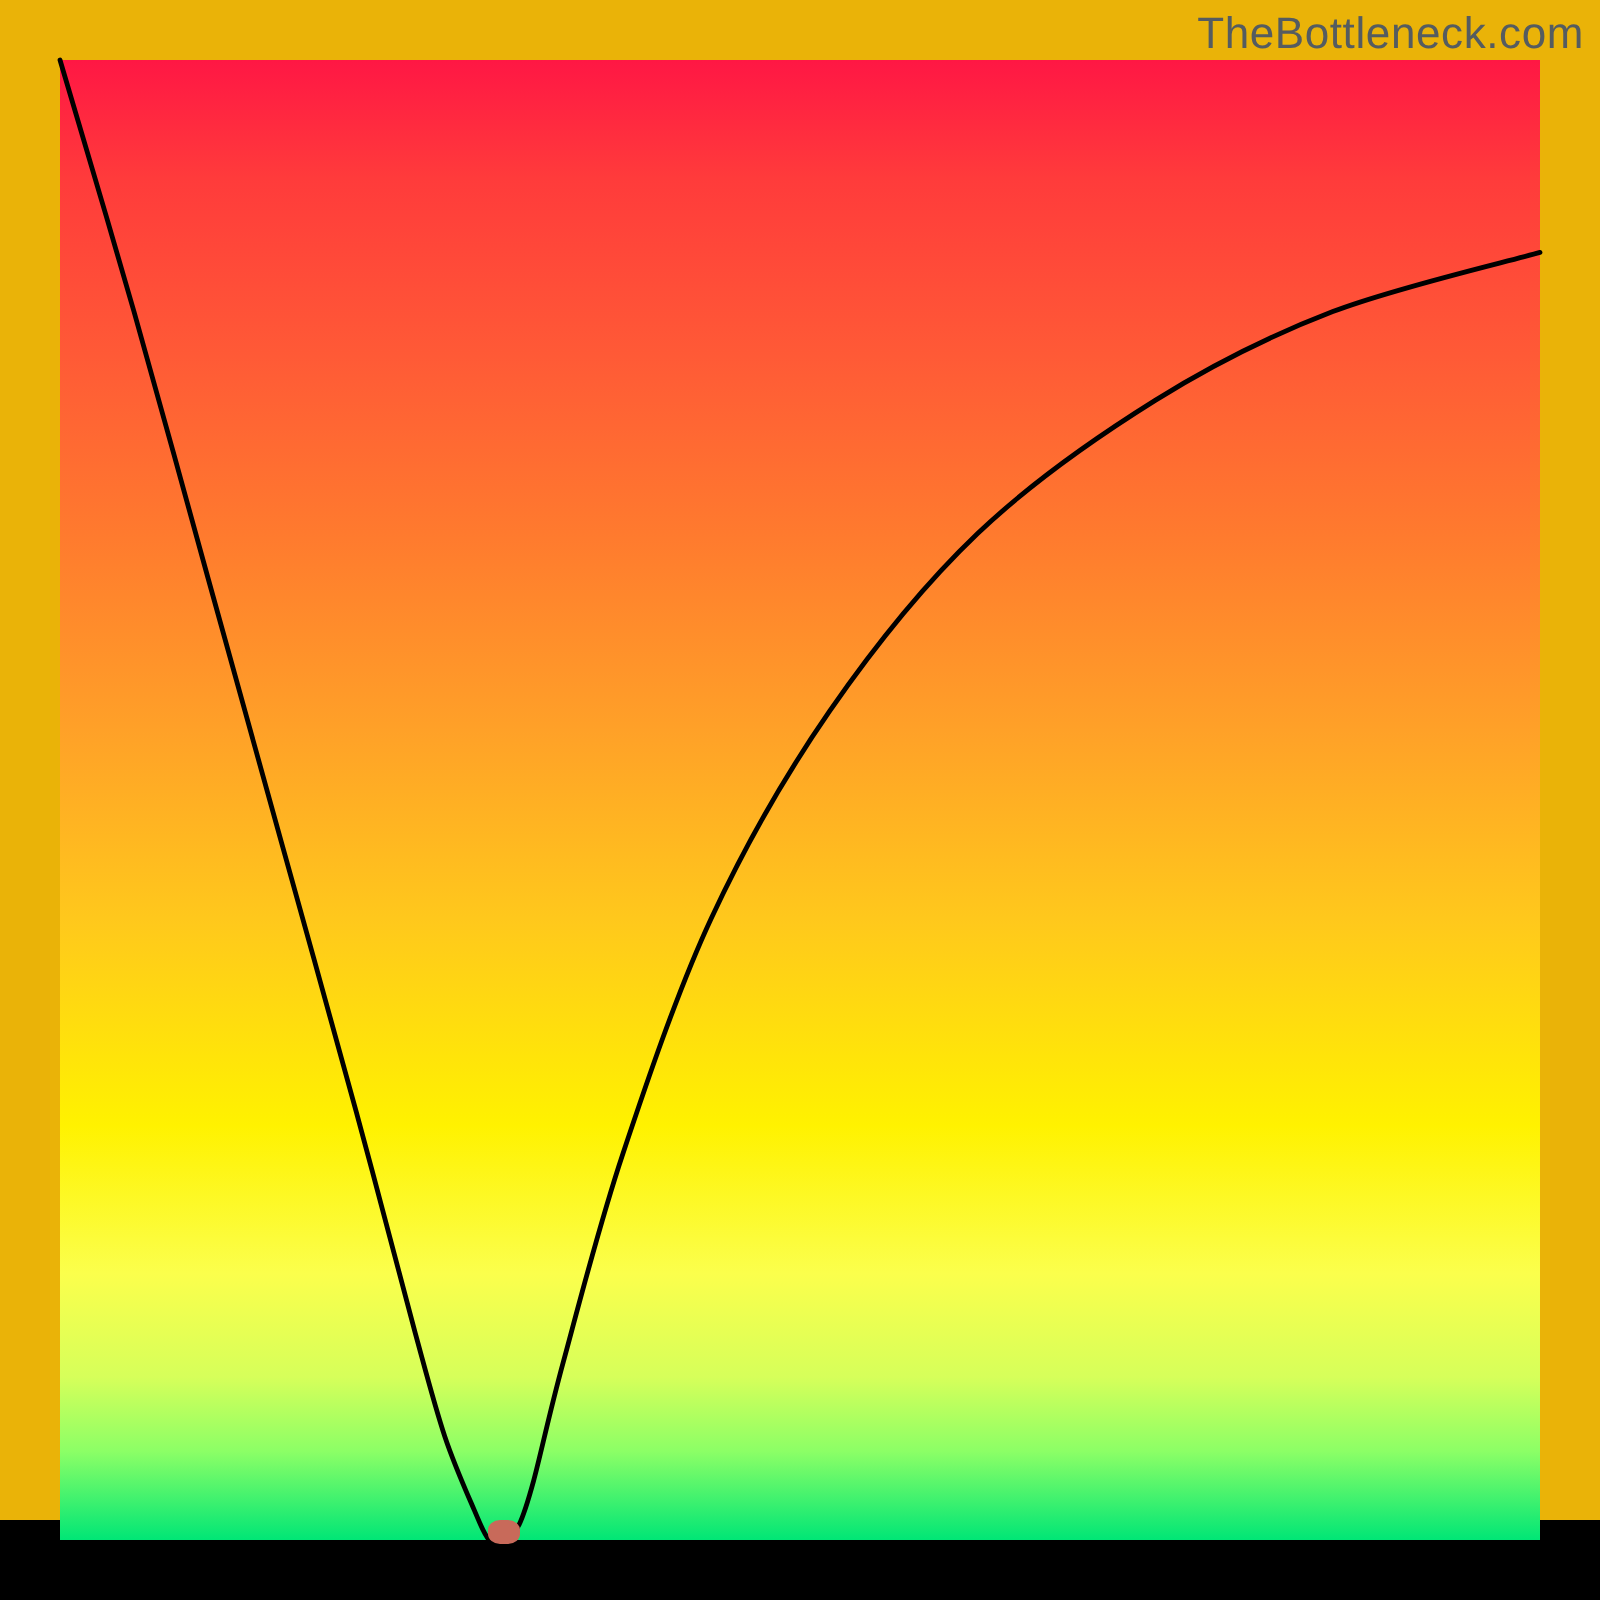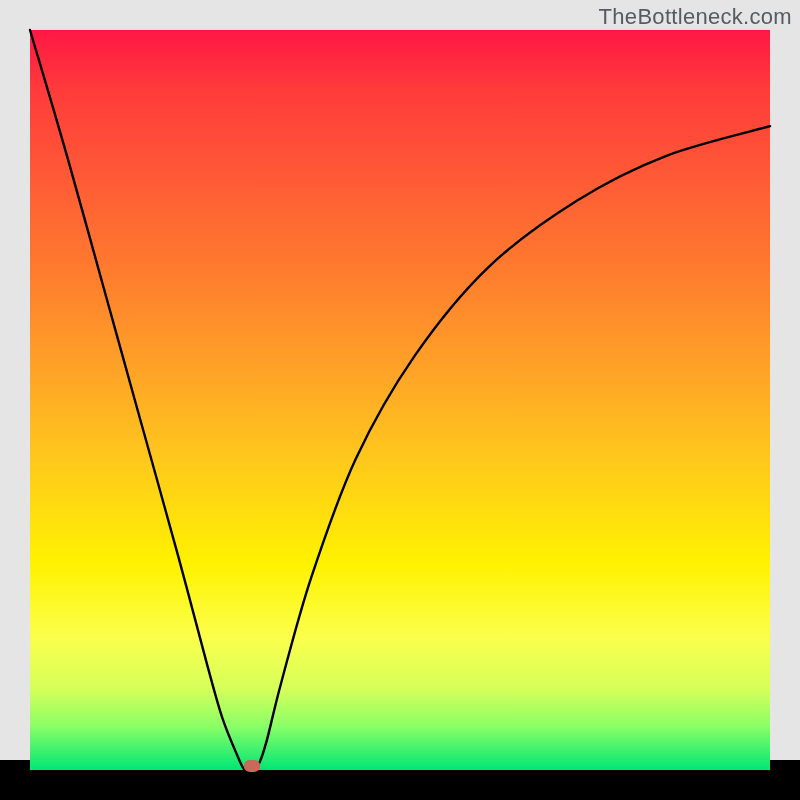--- a/index.html
+++ b/index.html
@@ -8,21 +8,21 @@
     width: 800px;
     height: 800px;
     overflow: hidden;
     background: #000;
     font-family: Arial, Helvetica, sans-serif;
   }
   .frame {
     position: relative;
     width: 800px;
     height: 760px;
-    background: #e5e5e5;
+    background: #eab308;
   }
   .plot-area {
     position: absolute;
     left: 30px;
     top: 30px;
     width: 740px;
     height: 740px;
     background: linear-gradient(
       to bottom,
       #ff1744 0%,

